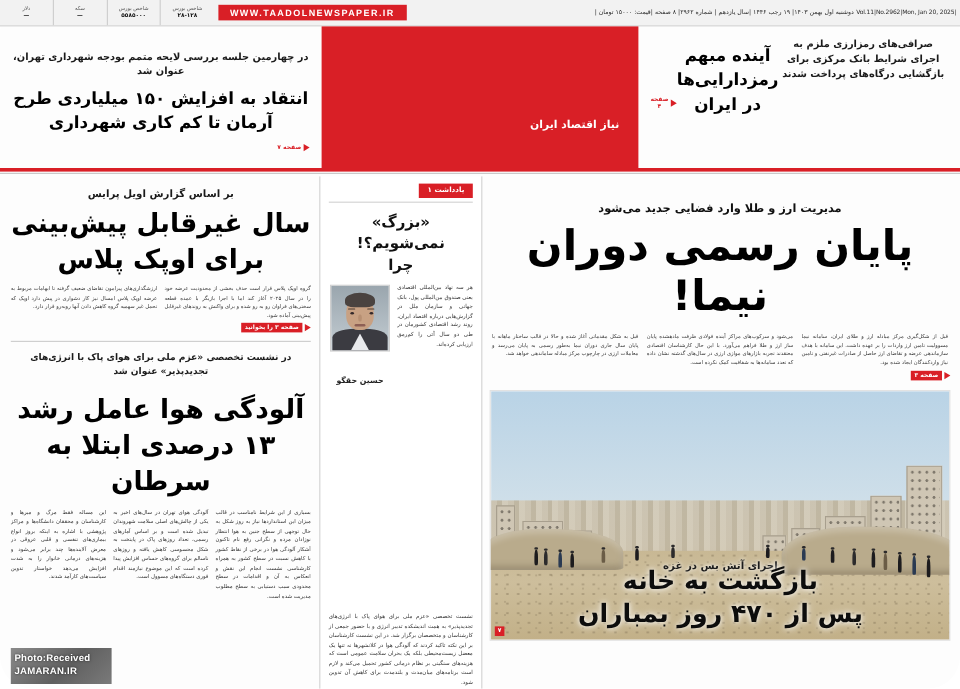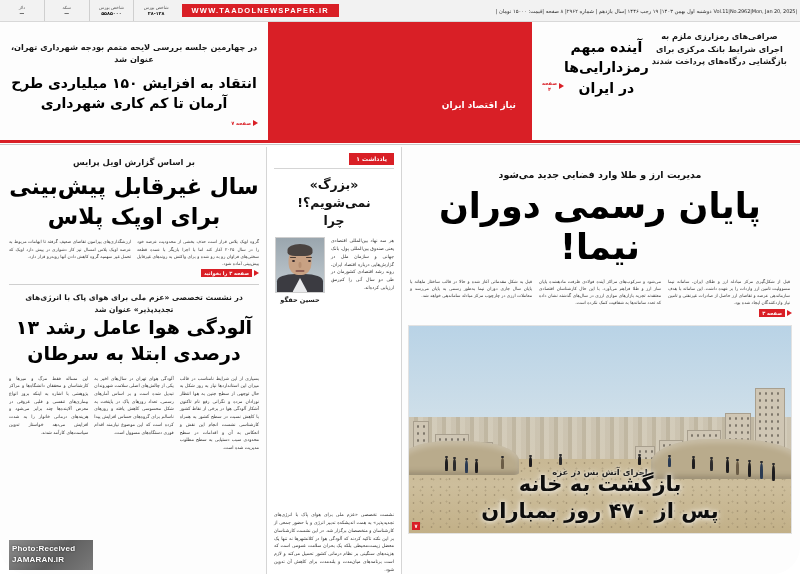--- a/index.html
+++ b/index.html
@@ -501,21 +501,21 @@
   }
   .p-shirt {
     position: absolute;
     left: 50%; bottom: 0;
     transform: translateX(-50%);
     width: 15px; height: 14px;
     background: #e9eaec;
     clip-path: polygon(50% 0, 100% 100%, 0 100%);
   }
   .portrait-name {
-    margin-top: 3px;
+    margin-top: 20px;
     font-size: 6.5px;
     font-weight: bold;
     color: #222;
     text-align: center;
     letter-spacing: -0.2px;
   }
   .note-text {
     flex: 1 1 auto;
     font-size: 4.6px;
     line-height: 1.72;
@@ -583,25 +583,25 @@
     text-align: center;
     font-size: 7.6px;
     font-weight: bold;
     color: #1a1a1a;
     line-height: 1.5;
     margin-top: 7px;
     letter-spacing: -0.2px;
   }
   .lc-title2 {
     text-align: center;
-    font-size: 19px;
+    font-size: 22px;
     font-weight: bold;
     color: #000;
     line-height: 1.35;
-    margin-top: 0;
+    margin-top: 12px;
     letter-spacing: -0.5px;
   }
   .lc-body3 {
     display: flex;
     gap: 6px;
     margin-top: 8px;
     flex: 1 1 auto;
     overflow: hidden;
   }
   .lc-body3-col {

